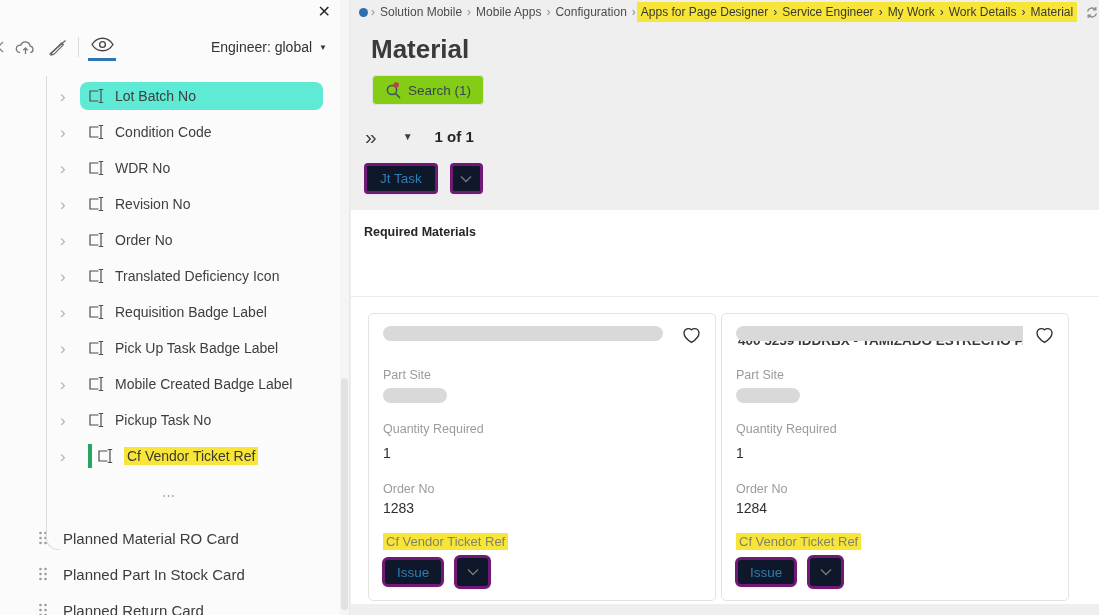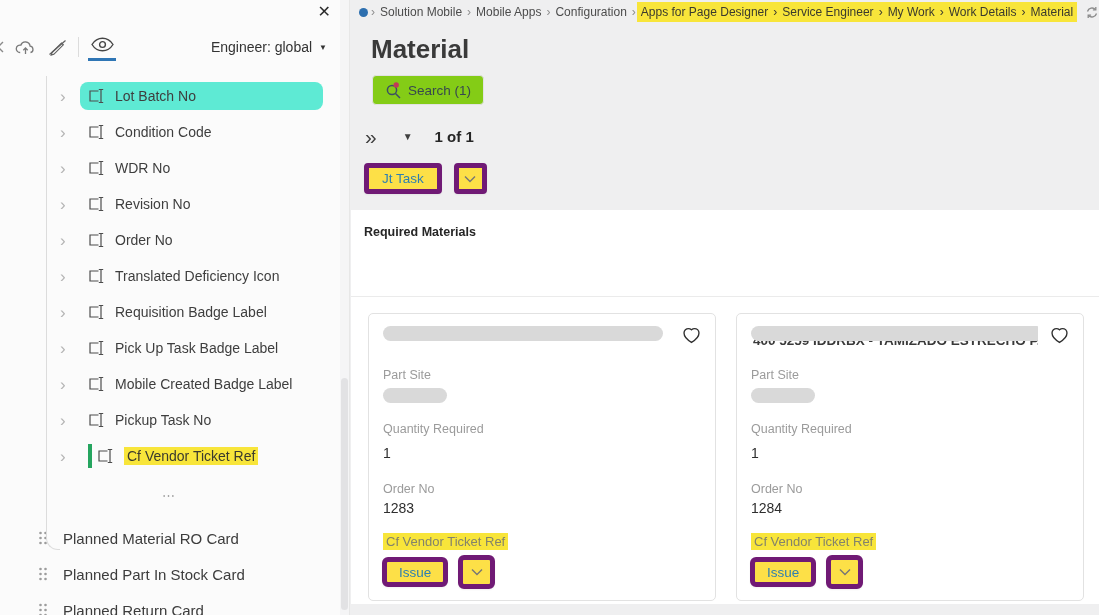--- a/index.html
+++ b/index.html
@@ -88,32 +88,32 @@
     font-size:13.5px; color:#37474f;
   }
 
   .nav-row { position:absolute; top:126px; left:14px; display:flex; align-items:center; }
   .dbl-chevron { font-size:21px; color:#3f3f3f; line-height:1; cursor:pointer; }
   .dd-triangle { font-size:10px; color:#3f3f3f; margin-left:26px; cursor:pointer; }
   .rec-counter { font-size:15px; font-weight:700; color:#262626; margin-left:22px; }
 
   .action-row { position:absolute; top:163px; left:13px; display:flex; align-items:center; gap:12px; }
   .white-btn {
-    background:#fde047; border:5px solid #701a75; border-radius:4px;
+    background:#0f172a; border:3px solid #701a75; border-radius:4px;
     box-shadow:0 1px 2px rgba(0,0,0,0.05); cursor:pointer;
     display:flex; align-items:center; justify-content:center;
   }
   .primary-action { height:31px; padding:0 13px; font-size:13.5px; color:#2e7fb1; }
   .dd-btn { width:33px; height:31px; }
 
   .panel { position:absolute; top:210px; left:0; right:0; height:394px; background:#fff; }
   .panel-title { position:absolute; top:15px; left:13px; font-size:12.5px; font-weight:700; color:#262626; }
   .panel-divider { position:absolute; top:86px; left:0; right:0; height:1px; background:#ebebeb; }
 
-  .cards { position:absolute; top:103px; left:17px; display:flex; gap:20px; }
+  .cards { position:absolute; top:103px; left:17px; display:flex; gap:5px; }
   .card {
     width:348px; height:288px; background:#fff;
     border:1px solid #e2e2e2; border-radius:5px;
     position:relative; padding:12px 14px;
   }
   .card-head { display:flex; align-items:flex-start; }
   .card-title-wrap { position:relative; flex:1; height:20px; overflow:hidden; margin-right:12px; }
   .card-title-text {
     position:absolute; top:7px; left:2px; right:0;
     font-size:13.5px; font-weight:700; color:#3a3a3a; white-space:nowrap; overflow:hidden;

